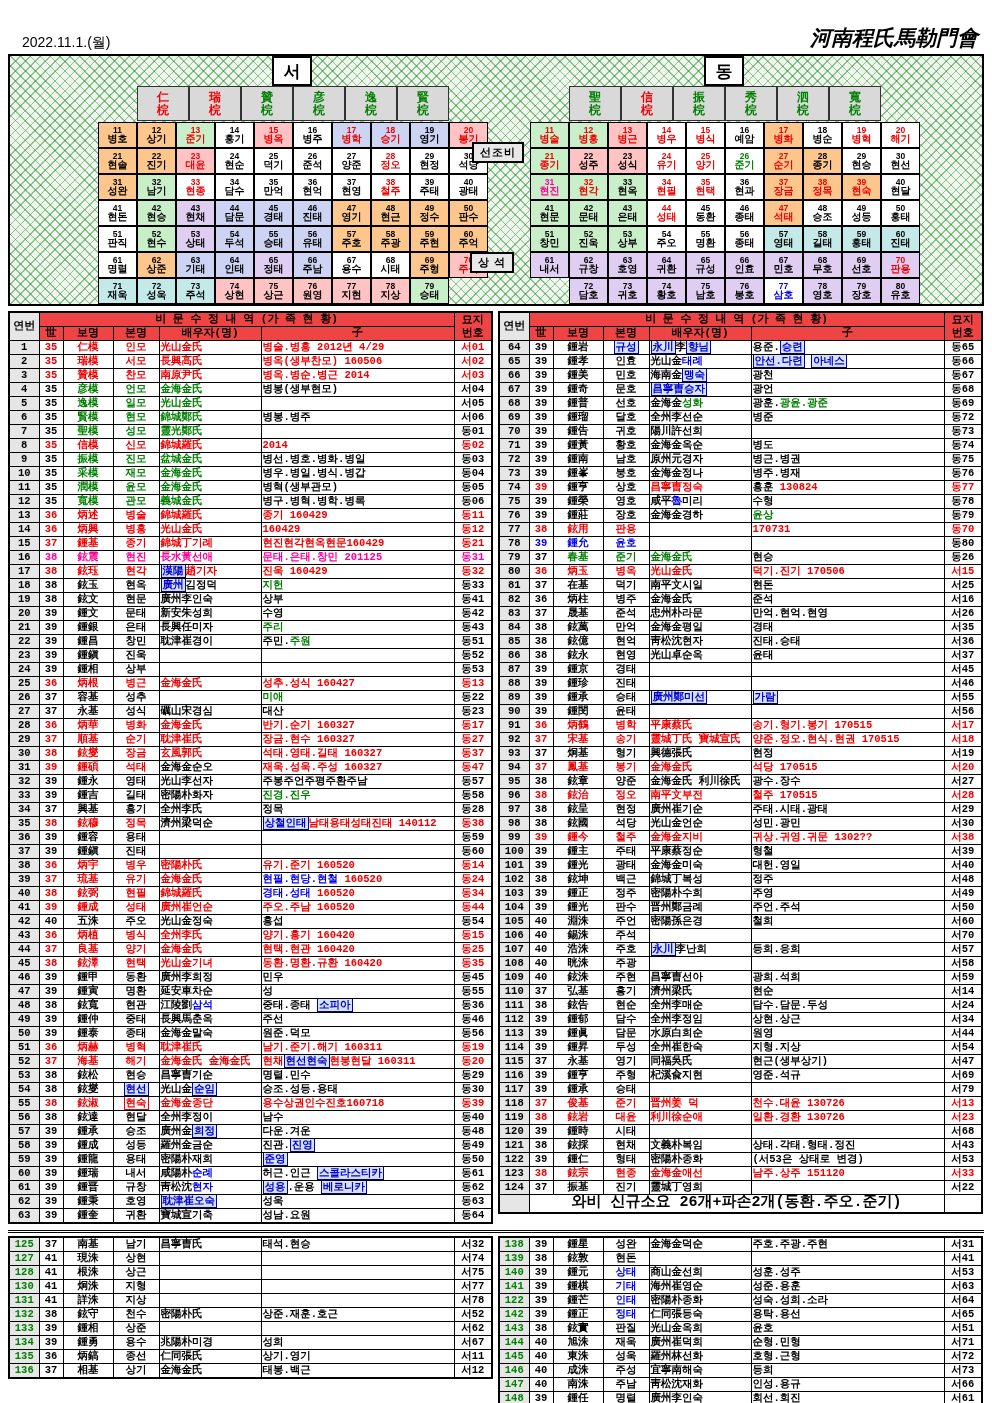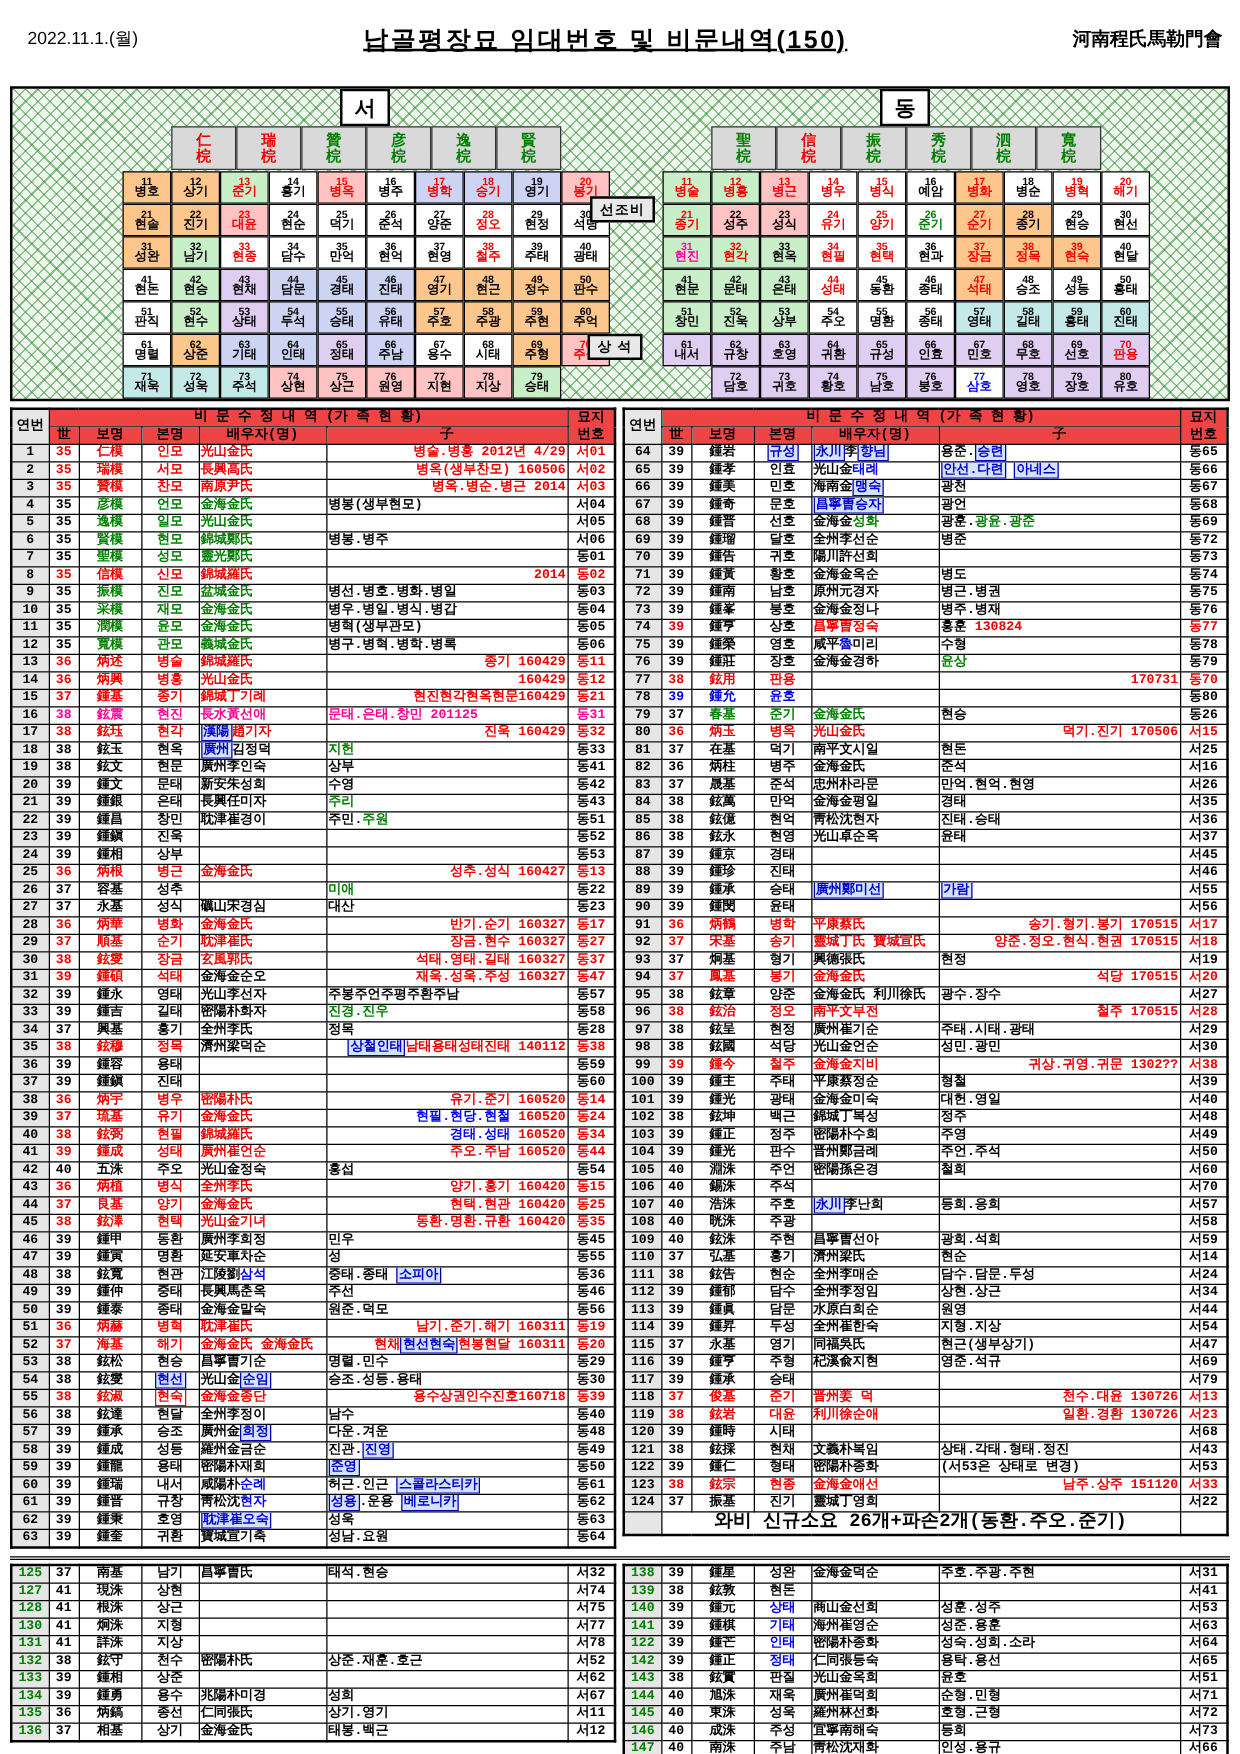--- a/index.html
+++ b/index.html
@@ -1,23 +1,23 @@
 <!DOCTYPE html>
 <html><head>
 <meta charset="utf-8">
 <style>
   html,body{margin:0;padding:0;background:#fff;}
   body{width:992px;font-family:"Liberation Sans","DejaVu Sans",sans-serif;color:#000;}
   .page{width:976px;margin:0 auto;padding-top:6px;}
 
   
-  .hdr{display:flex;align-items:center;justify-content:space-between;padding:4px 6px 17px 14px;height:42px;}
+  .hdr{display:flex;align-items:flex-end;justify-content:space-between;padding:4px 6px 2px 14px;height:42px;}
   .hdr .date{font-size:14px;}
   .hdr .title{font-size:20px;font-weight:bold;text-decoration:underline;letter-spacing:2px;margin:0;}
-  .hdr .org{font-size:15px;font-weight:bold;}
+  .hdr .org{font-size:21px;font-weight:bold;font-style:italic;}
 
   
   .diagram{position:relative;height:248px;border:2px solid #000;
     background:
       repeating-linear-gradient(45deg,rgba(20,130,20,.45) 0 1.2px,transparent 1.2px 7px),
       repeating-linear-gradient(135deg,rgba(20,130,20,.45) 0 1.2px,transparent 1.2px 7px),
       #eef6ee;}
   .dir-label{position:absolute;top:0px;width:36px;height:26px;border:2px solid #000;background:#fff;
     display:flex;align-items:center;justify-content:center;font-size:17px;font-weight:bold;z-index:3;}
   .dir-label.west{left:262px;} .dir-label.east{left:694px;}
@@ -44,37 +44,36 @@
   .tables{display:flex;gap:5px;margin-top:5px;align-items:flex-start;}
   table{border-collapse:collapse;border:2px solid #000;table-layout:fixed;width:485px;font-family:Liberation Mono, monospace;}
   col.w-sn{width:30px}col.w-se{width:24px}col.w-bo{width:50px}col.w-bon{width:46px}
   col.w-sp{width:102px}col.w-ja{width:193px}col.w-mo{width:38px}
   th,td{border:1px solid #000;padding:0 1px;font-size:10.5px;font-weight:bold;height:13px;
     line-height:1.12;overflow:hidden;}
   thead th{background:#ef4444;font-size:11px;}
   th.sn,td.sn{background:#e6e6e6;text-align:center;}
   td.se,td.bo,td.bon,td.mo{text-align:center;white-space:nowrap;}
   td.sp,td.ja{text-align:left;white-space:normal;word-break:break-all;}
-  tr.r td{color:#f00000} tr.r td.sn{color:#000} tr.r td.ja{text-align:right;}
+  tr.r td{color:#f00000} tr.r td.sn{color:#000} tr.r td.ja{}
   tr.m td{color:#ff0099} tr.m td.sn{color:#000}
   tr.g td.bo,tr.g td.bon,tr.g td.sp{color:#008000}
   tr.b td.se,tr.b td.bo,tr.b td.bon{color:#0000ee}
   .boxb{color:#0000cc;background:#d4e2ff;border:1px solid #0000aa;padding:0 1px;}
   .boxr{color:#f00000;border:1px solid #f00000;padding:0 1px;}
   .bt td.sn{color:#008000;}
   tr.noterow td{text-align:center;font-size:15px;}
   .tables.bottom{margin-top:6px;border-top:3px double #000;padding-top:3px;}
 </style>
 </head>
 <body>
 <div class="page">
 
   <div class="hdr">
     <span class="date">2022.11.1.(월)</span>
-    <h1 class="title">납골평장묘 임대번호 및 비문내역(150)</h1>
     <span class="org">河南程氏馬勒門會</span>
   </div>
 
   <div class="diagram">
     <div class="dir-label west">서</div>
     <div class="dir-label east">동</div>
     <div class="mid-label ancestor">선조비</div>
     <div class="mid-label table-stone">상 석</div>
     <div id="west-grid" class="plot-grid">
         <div class="clanrow">

